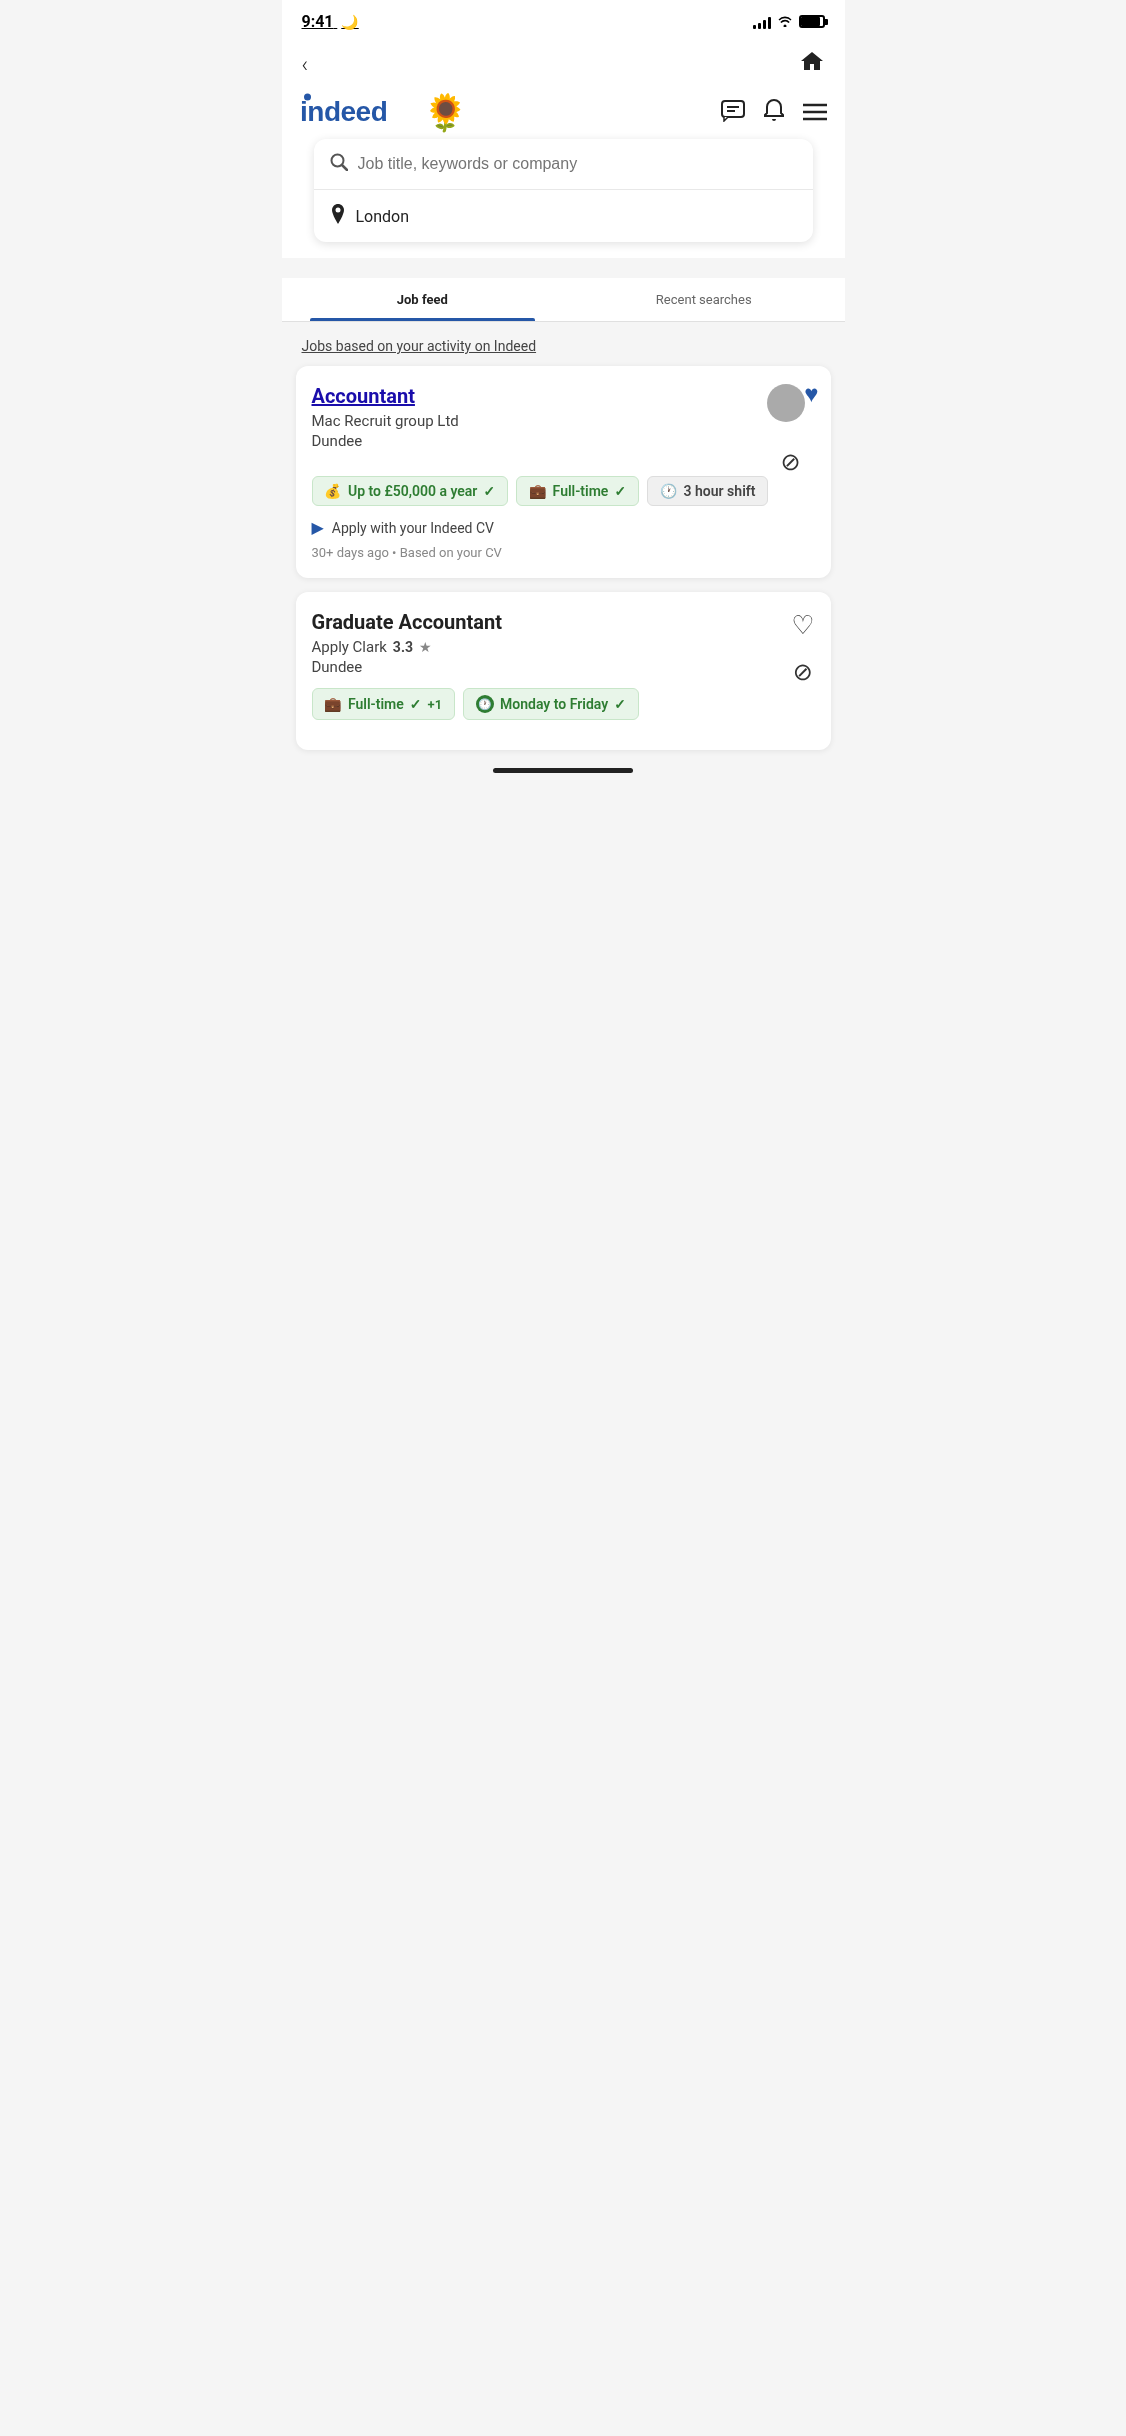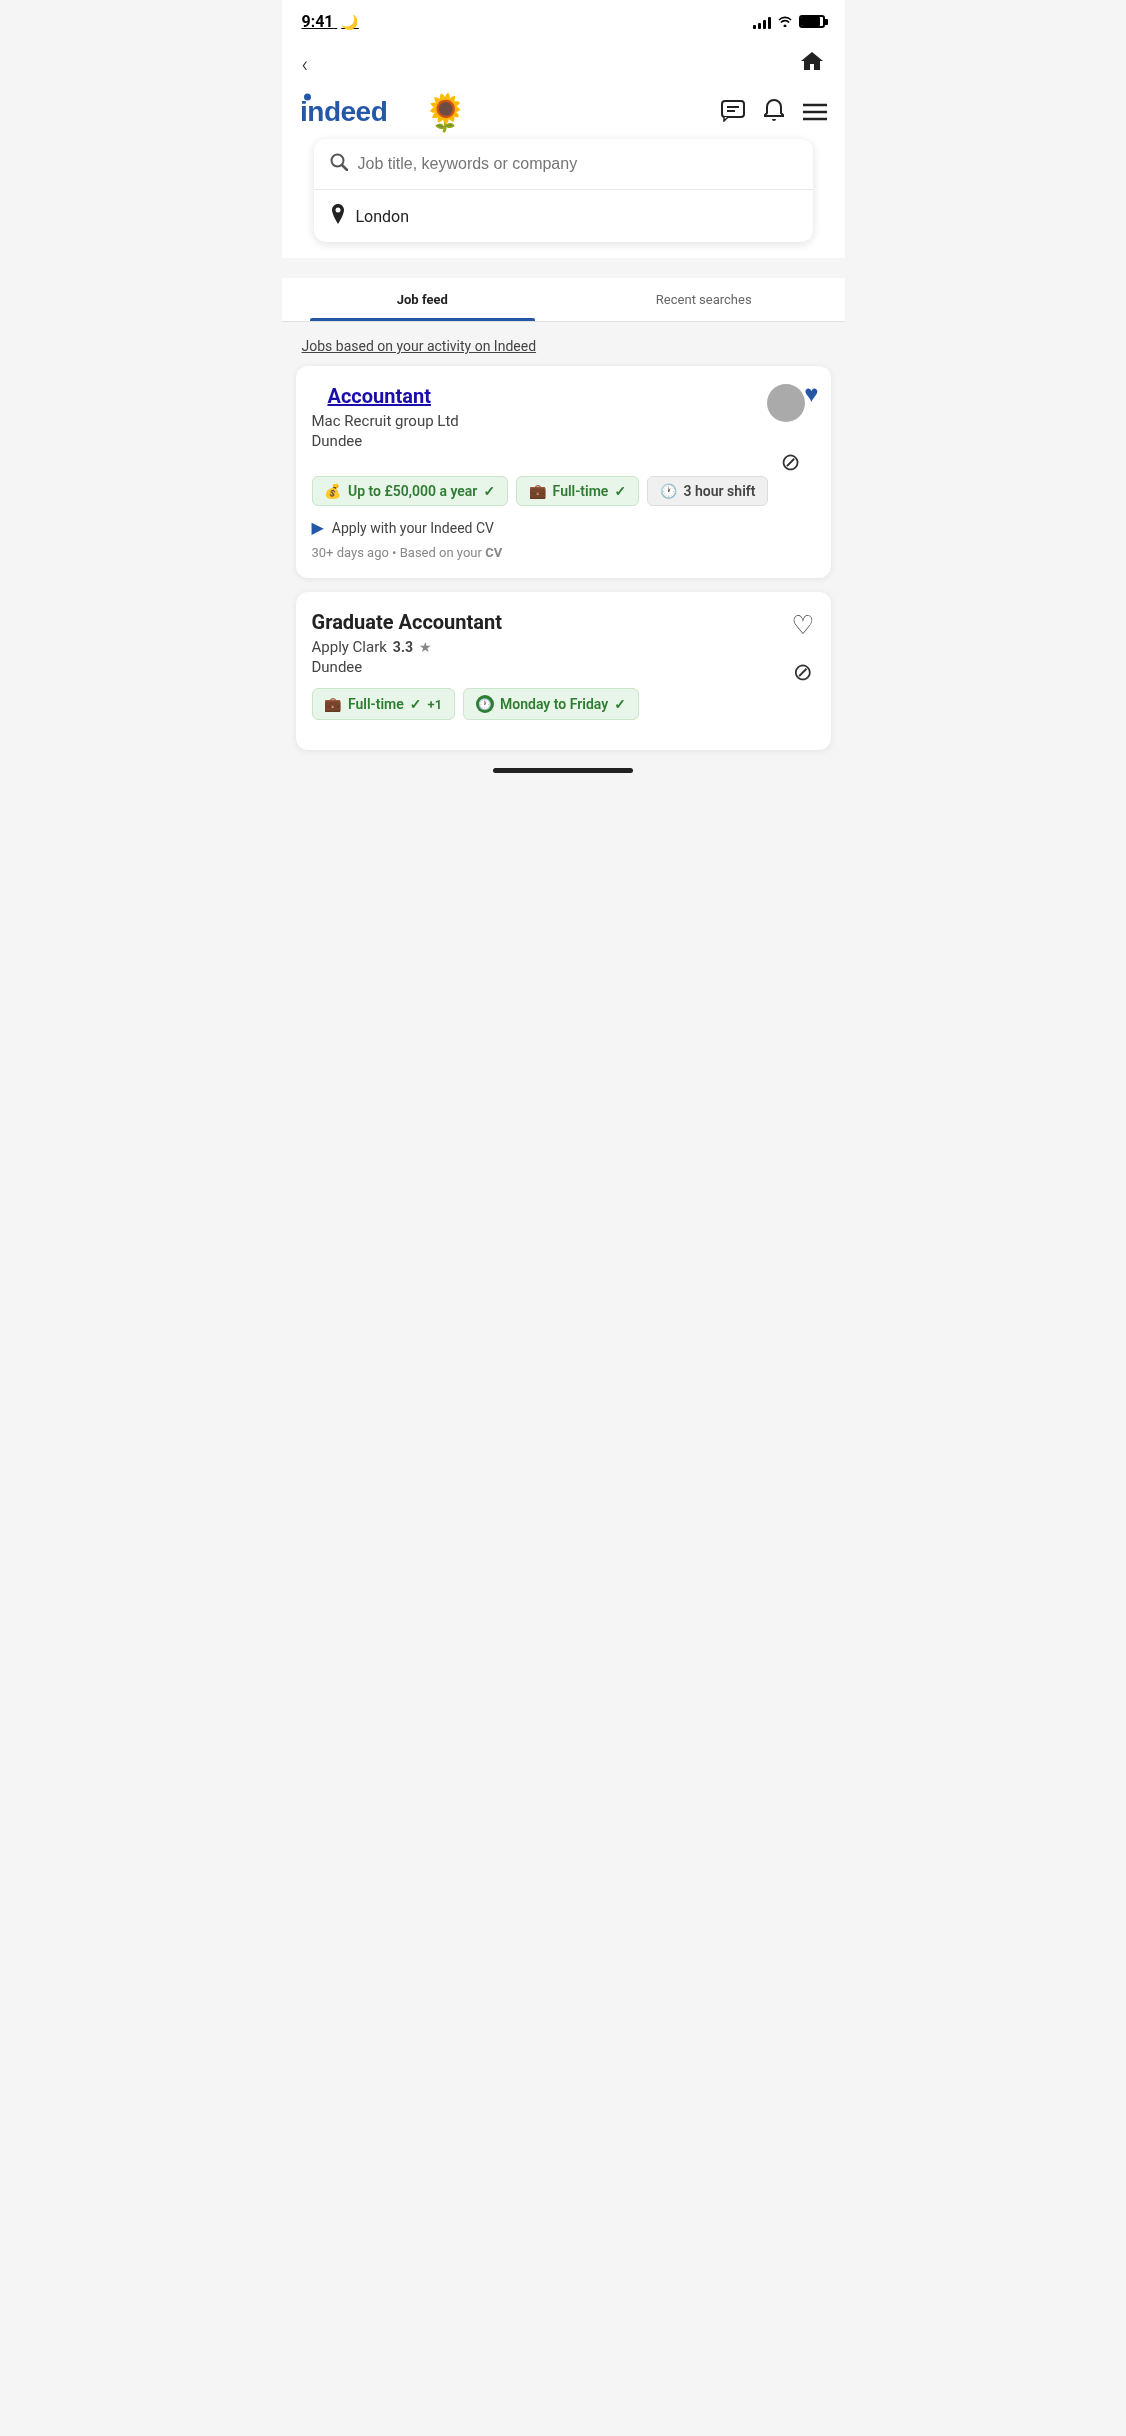--- a/index.html
+++ b/index.html
@@ -193,21 +193,20 @@
       justify-content: space-between;
       align-items: flex-start;
     }
 
     .job-title {
       font-size: 20px;
       font-weight: 700;
       color: #1a0dab;
       text-decoration: underline;
       margin-bottom: 4px;
-      margin-left: 16px;
     }
 
     .job-company {
       font-size: 15px;
       color: #444;
       margin-bottom: 2px;
     }
 
     .job-location {
       font-size: 15px;
@@ -272,21 +271,21 @@
     }
     .apply-text {
       font-size: 14px;
       color: #444;
     }
 
     .job-meta {
       font-size: 13px;
       color: #888;
     }
-    .job-meta strong { font-weight: 700; }
+    .job-meta strong { font-weight: 400; }
 
     
     .job-title-2 {
       font-size: 20px;
       font-weight: 700;
       color: #222;
       margin-bottom: 4px;
     }
 
     .company-row {

